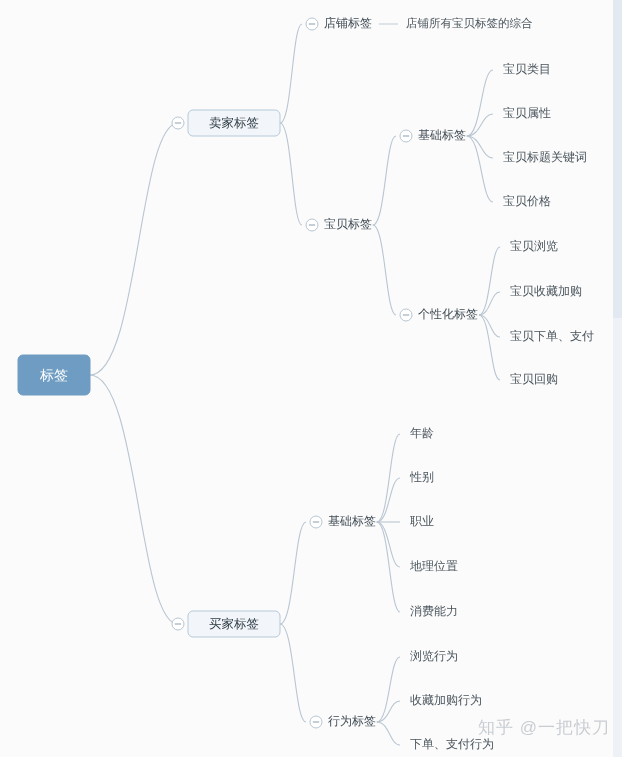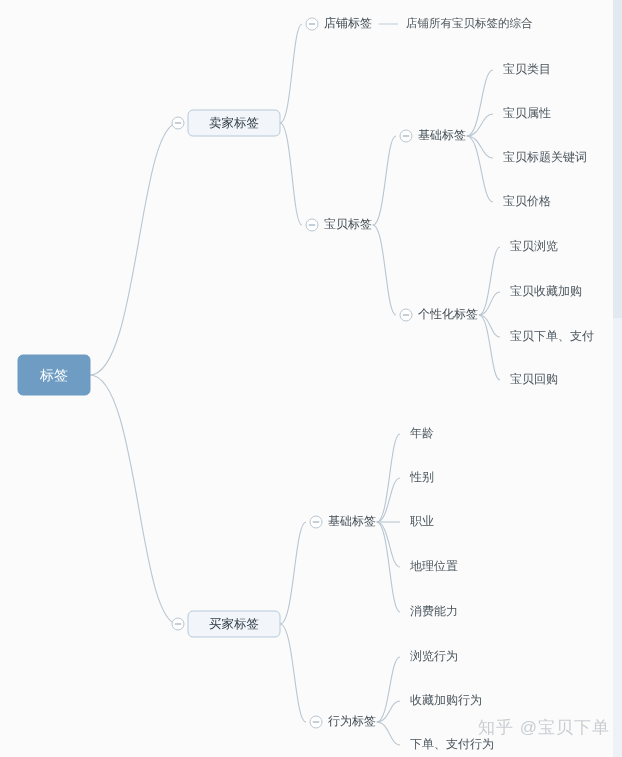--- a/index.html
+++ b/index.html
@@ -253,15 +253,15 @@
         <g>
           <text x="410" y="745" class="node-text leaf-text">下单、支付行为</text>
         </g>
       </g>
   </svg>
 
   <div id="scrollbar-track">
     <div id="scrollbar-thumb"></div>
   </div>
 
-  <div id="watermark">知乎 @宝贝下单</div>
+  <div id="watermark">知乎 @一把快刀</div>
 
 </div>
 
 </body></html>

